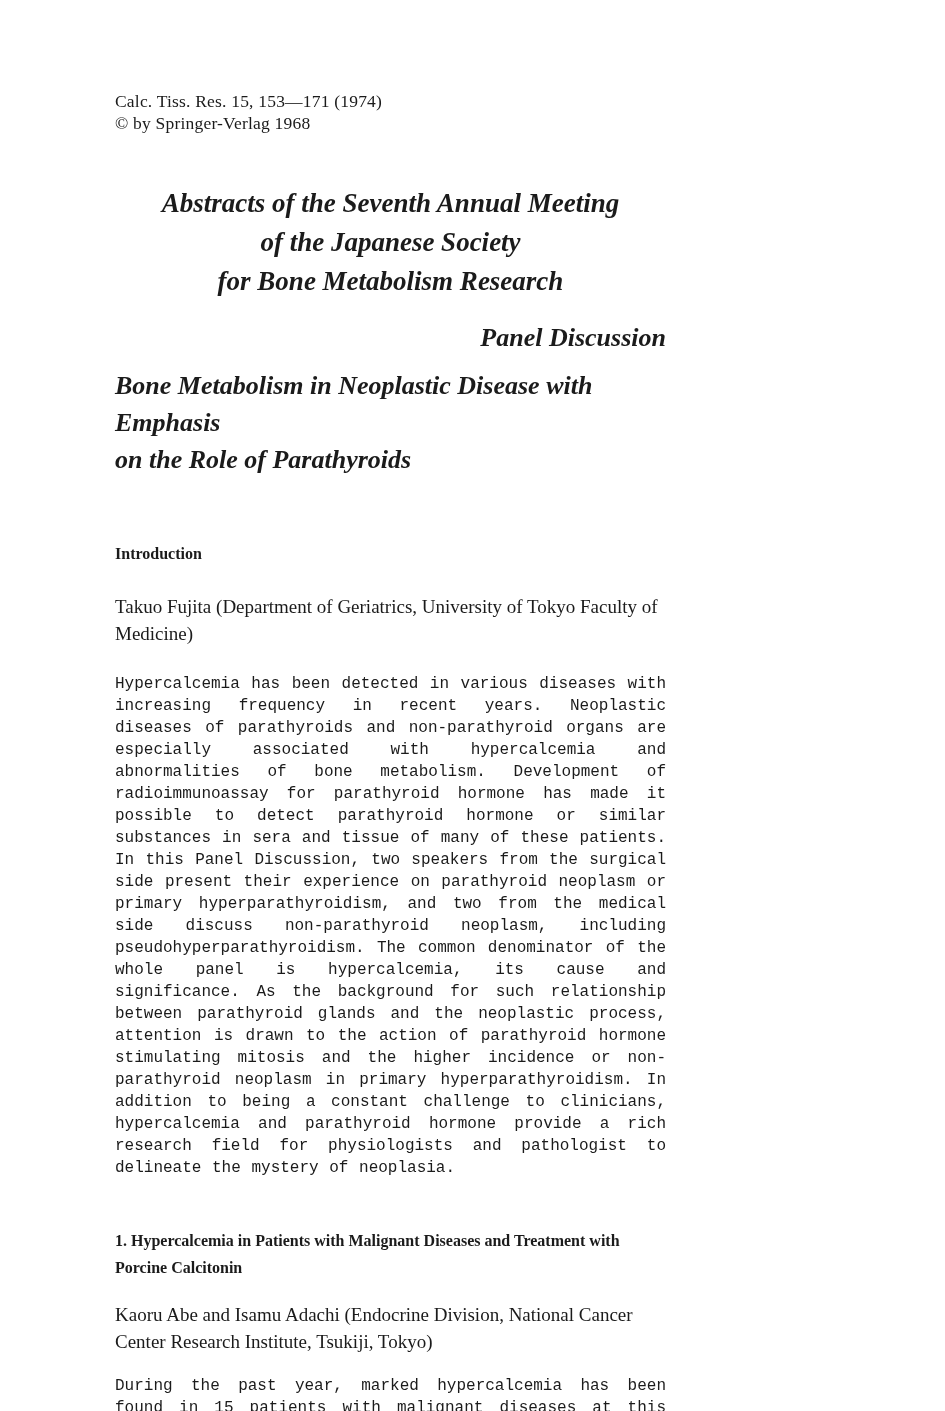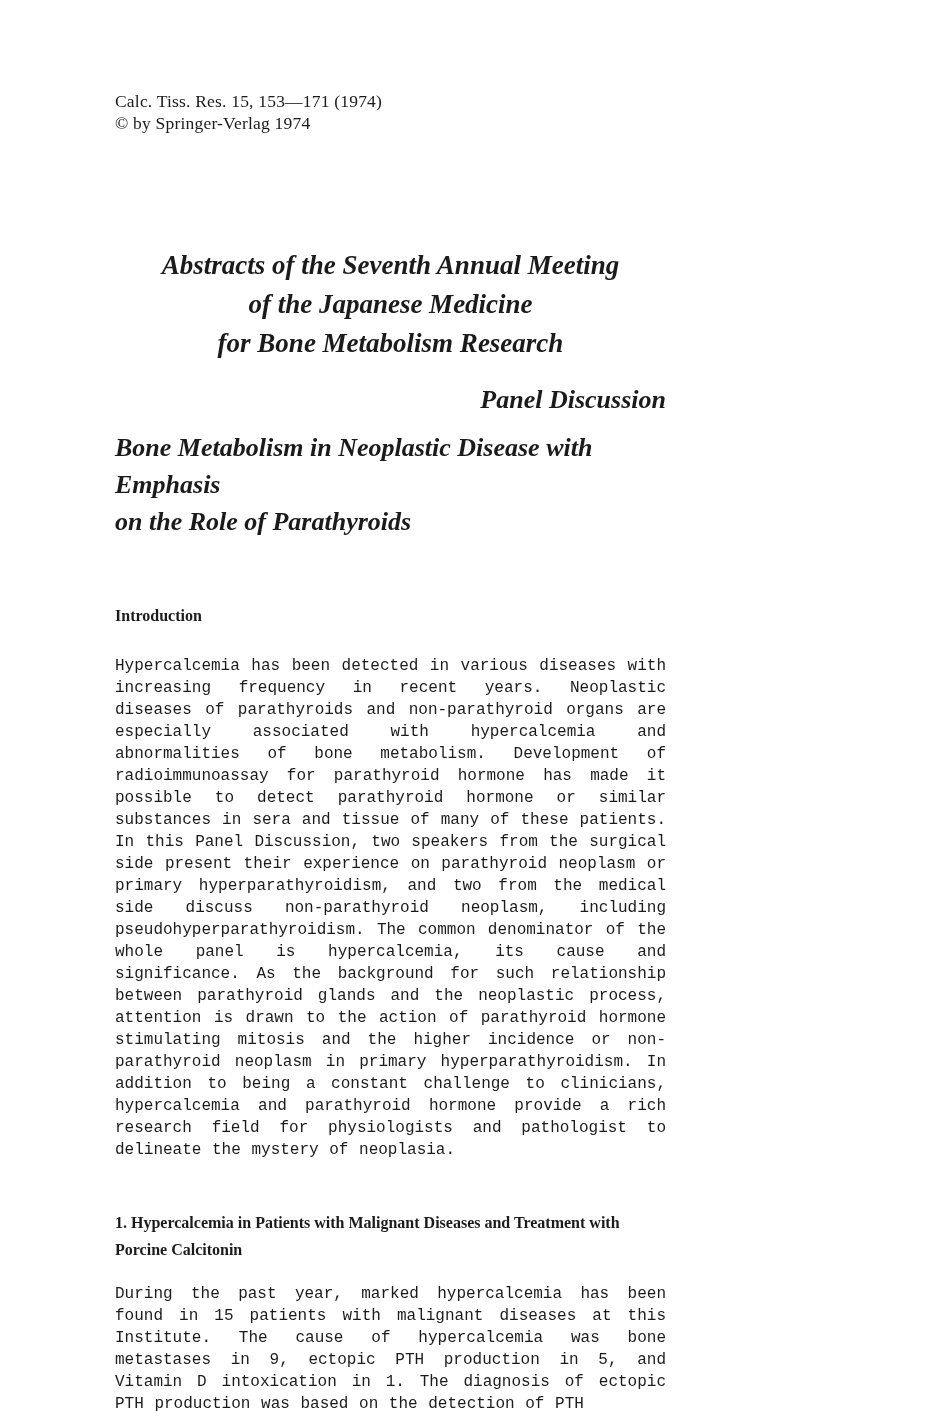--- a/index.html
+++ b/index.html
@@ -16,21 +16,21 @@
     background: #ffffff;
     padding: 90px 112px 40px 115px;
     overflow: hidden;
   }
   .journal-header {
     font-size: 17.5px;
     line-height: 22px;
     letter-spacing: 0.2px;
   }
   .main-title {
-    margin-top: 112px;
+    margin-top: 50px;
     text-align: center;
     font-style: italic;
     font-weight: bold;
     font-size: 27px;
     line-height: 39px;
   }
   .panel-title {
     margin-top: 20px;
     text-align: right;
     font-style: italic;
@@ -70,39 +70,41 @@
   .section-abstract .authors { margin-top: 20px; }
   .section-abstract .body-text { margin-top: 20px; }
 </style>
 </head>
 <body>
 
 <div class="page">
 
   <header class="journal-header">
     <div class="cite-line">Calc. Tiss. Res. 15, 153—171 (1974)</div>
-    <div class="cite-line">© by Springer-Verlag 1974</div>
+    <div class="cite-line">© by Springer-Verlag 1968</div>
   </header>
 
   <div class="main-title">
     <div class="title-line">Abstracts of the Seventh Annual Meeting</div>
-    <div class="title-line">of the Japanese Medicine</div>
+    <div class="title-line">of the Japanese Society</div>
     <div class="title-line">for Bone Metabolism Research</div>
   </div>
 
   <div class="panel-title">Panel Discussion</div>
 
   <div class="panel-subtitle">
     <div class="title-line">Bone Metabolism in Neoplastic Disease with Emphasis</div>
     <div class="title-line">on the Role of Parathyroids</div>
   </div>
 
   <section class="section-intro">
     <h2 class="section-heading">Introduction</h2>
+    <p class="authors">Takuo Fujita (Department of Geriatrics, University of Tokyo Faculty of Medicine)</p>
     <p class="body-text">Hypercalcemia has been detected in various diseases with increasing frequency in recent years. Neoplastic diseases of parathyroids and non-parathyroid organs are especially associated with hypercalcemia and abnormalities of bone metabolism. Development of radioimmunoassay for parathyroid hormone has made it possible to detect parathyroid hormone or similar substances in sera and tissue of many of these patients. In this Panel Discussion, two speakers from the surgical side present their experience on parathyroid neoplasm or primary hyperparathyroidism, and two from the medical side discuss non-parathyroid neoplasm, including pseudohyperparathyroidism. The common denominator of the whole panel is hypercalcemia, its cause and significance. As the background for such relationship between parathyroid glands and the neoplastic process, attention is drawn to the action of parathyroid hormone stimulating mitosis and the higher incidence or non-parathyroid neoplasm in primary hyperparathyroidism. In addition to being a constant challenge to clinicians, hypercalcemia and parathyroid hormone provide a rich research field for physiologists and pathologist to delineate the mystery of neoplasia.</p>
   </section>
 
   <section class="section-abstract">
     <h2 class="section-heading">1. Hypercalcemia in Patients with Malignant Diseases and Treatment with Porcine Calcitonin</h2>
+    <p class="authors">Kaoru Abe and Isamu Adachi (Endocrine Division, National Cancer Center Research Institute, Tsukiji, Tokyo)</p>
     <p class="body-text">During the past year, marked hypercalcemia has been found in 15 patients with malignant diseases at this Institute. The cause of hypercalcemia was bone metastases in 9, ectopic PTH production in 5, and Vitamin D intoxication in 1. The diagnosis of ectopic PTH production was based on the detection of PTH</p>
   </section>
 
 </div>
 
 </body></html>

